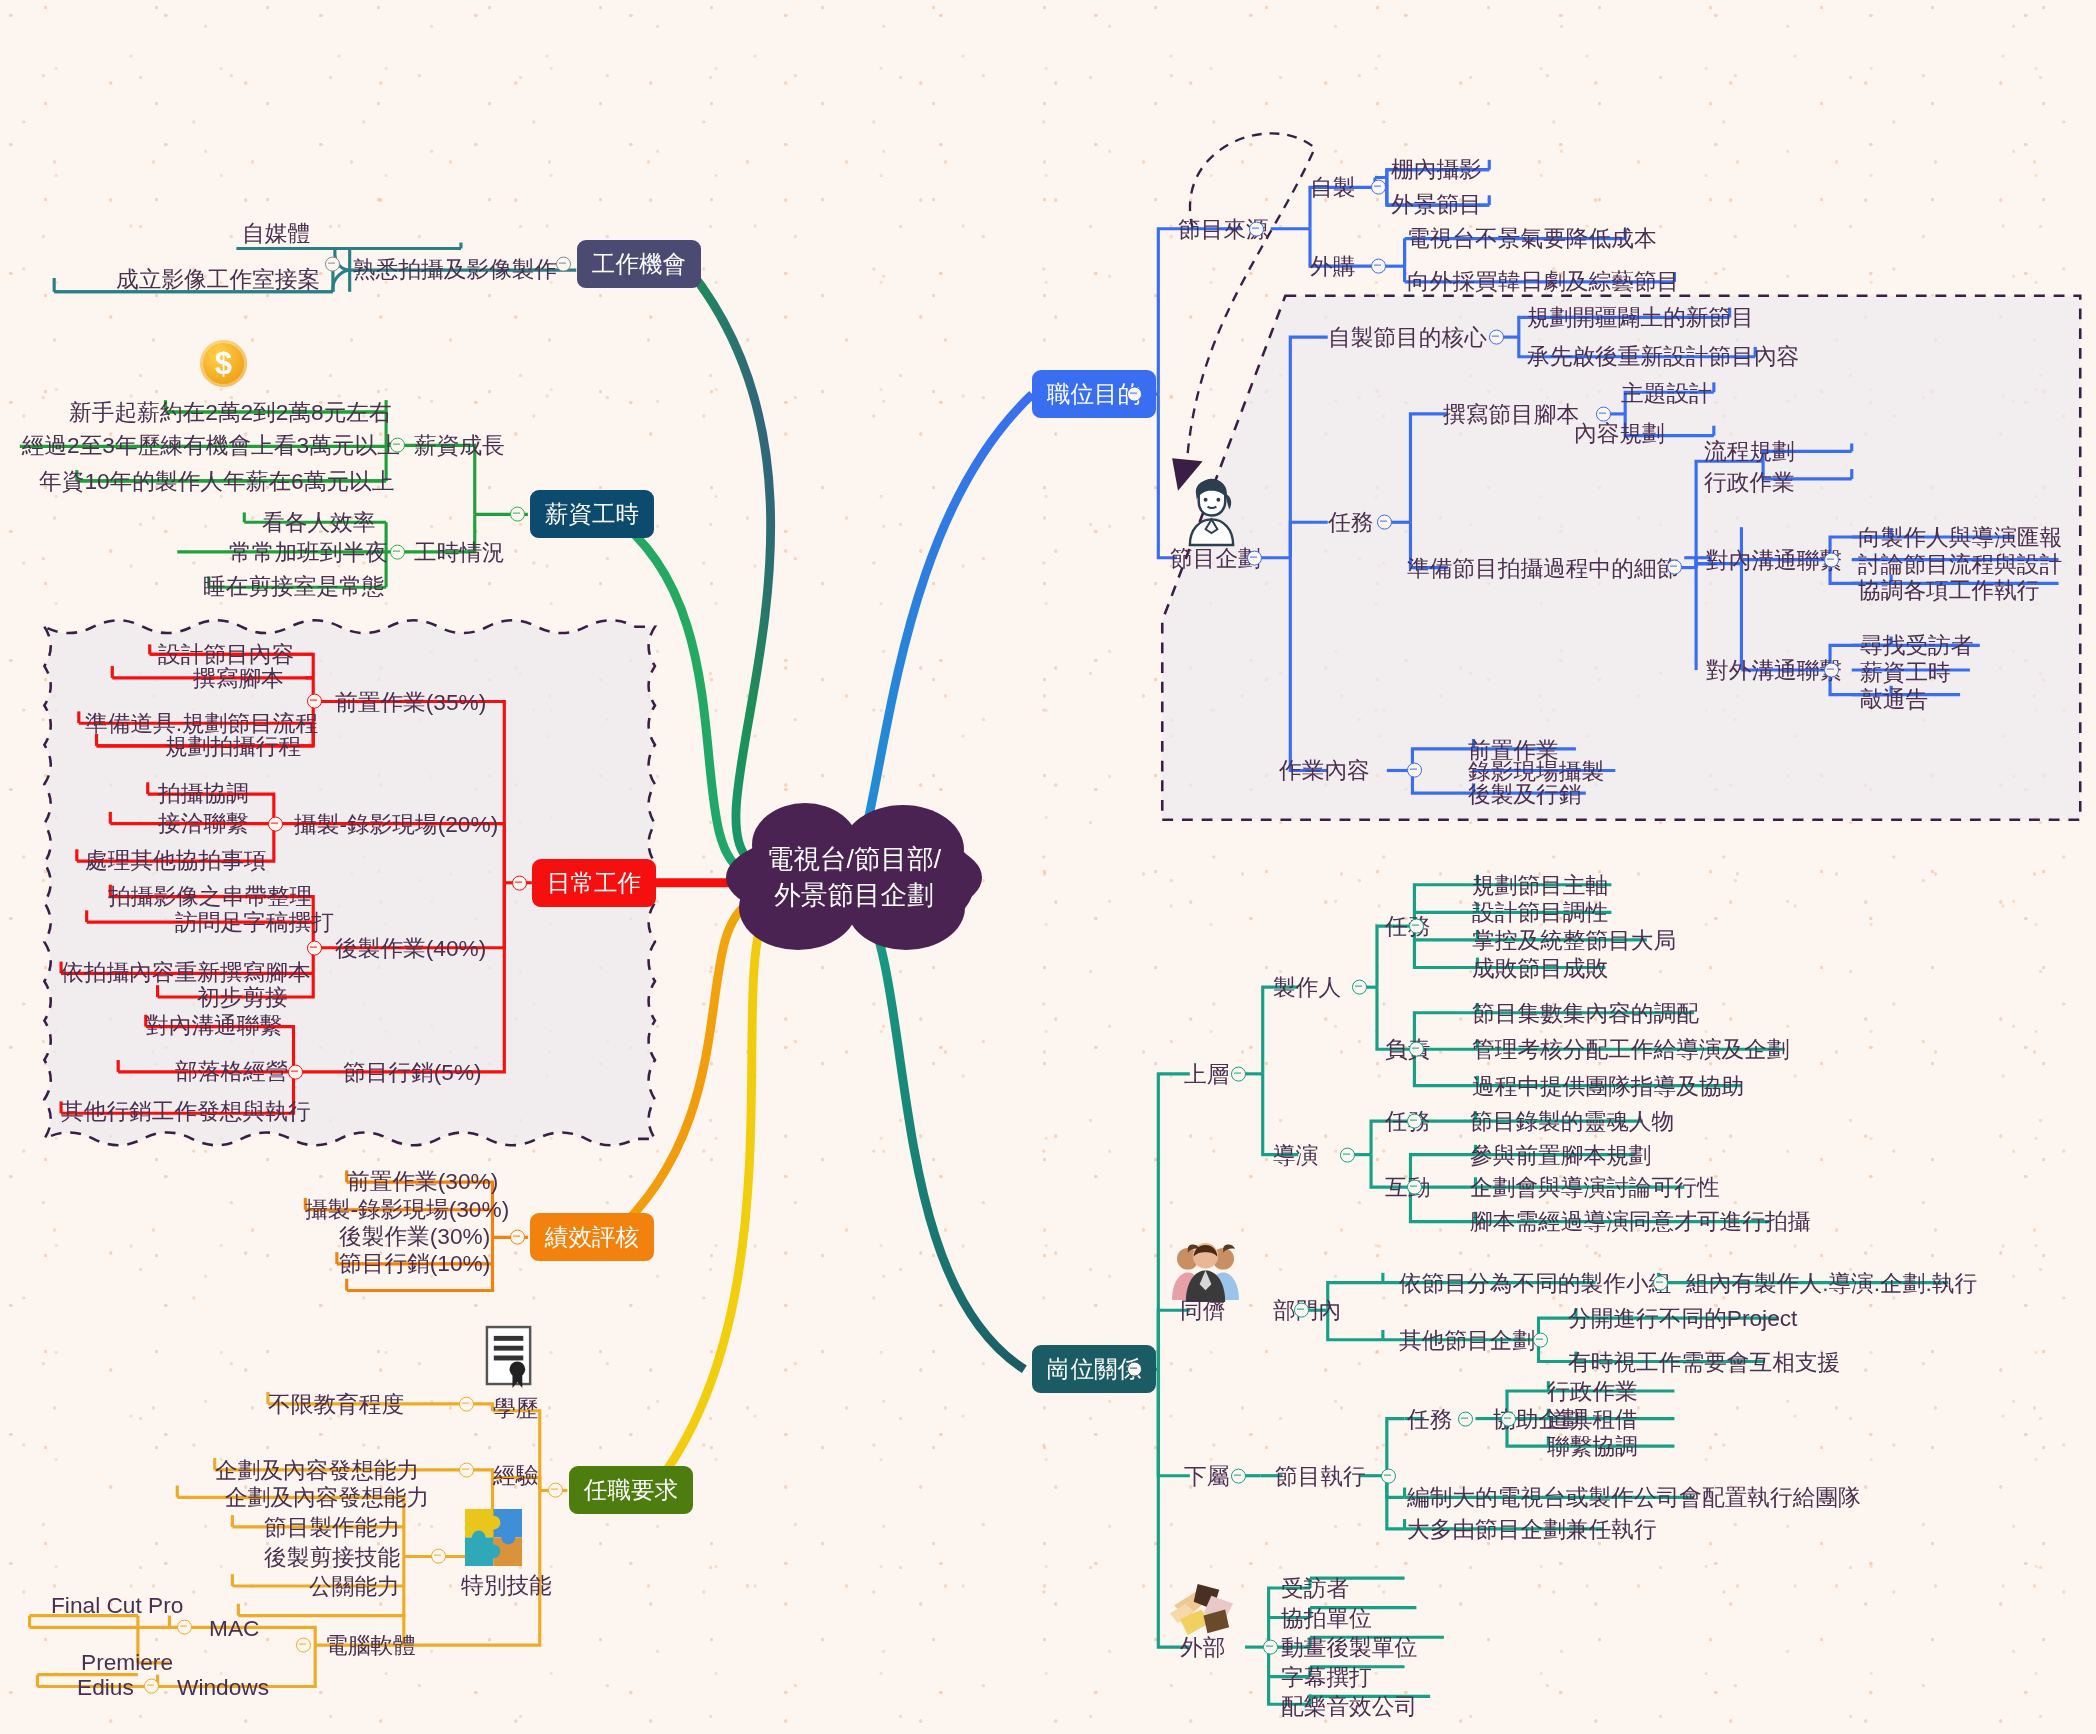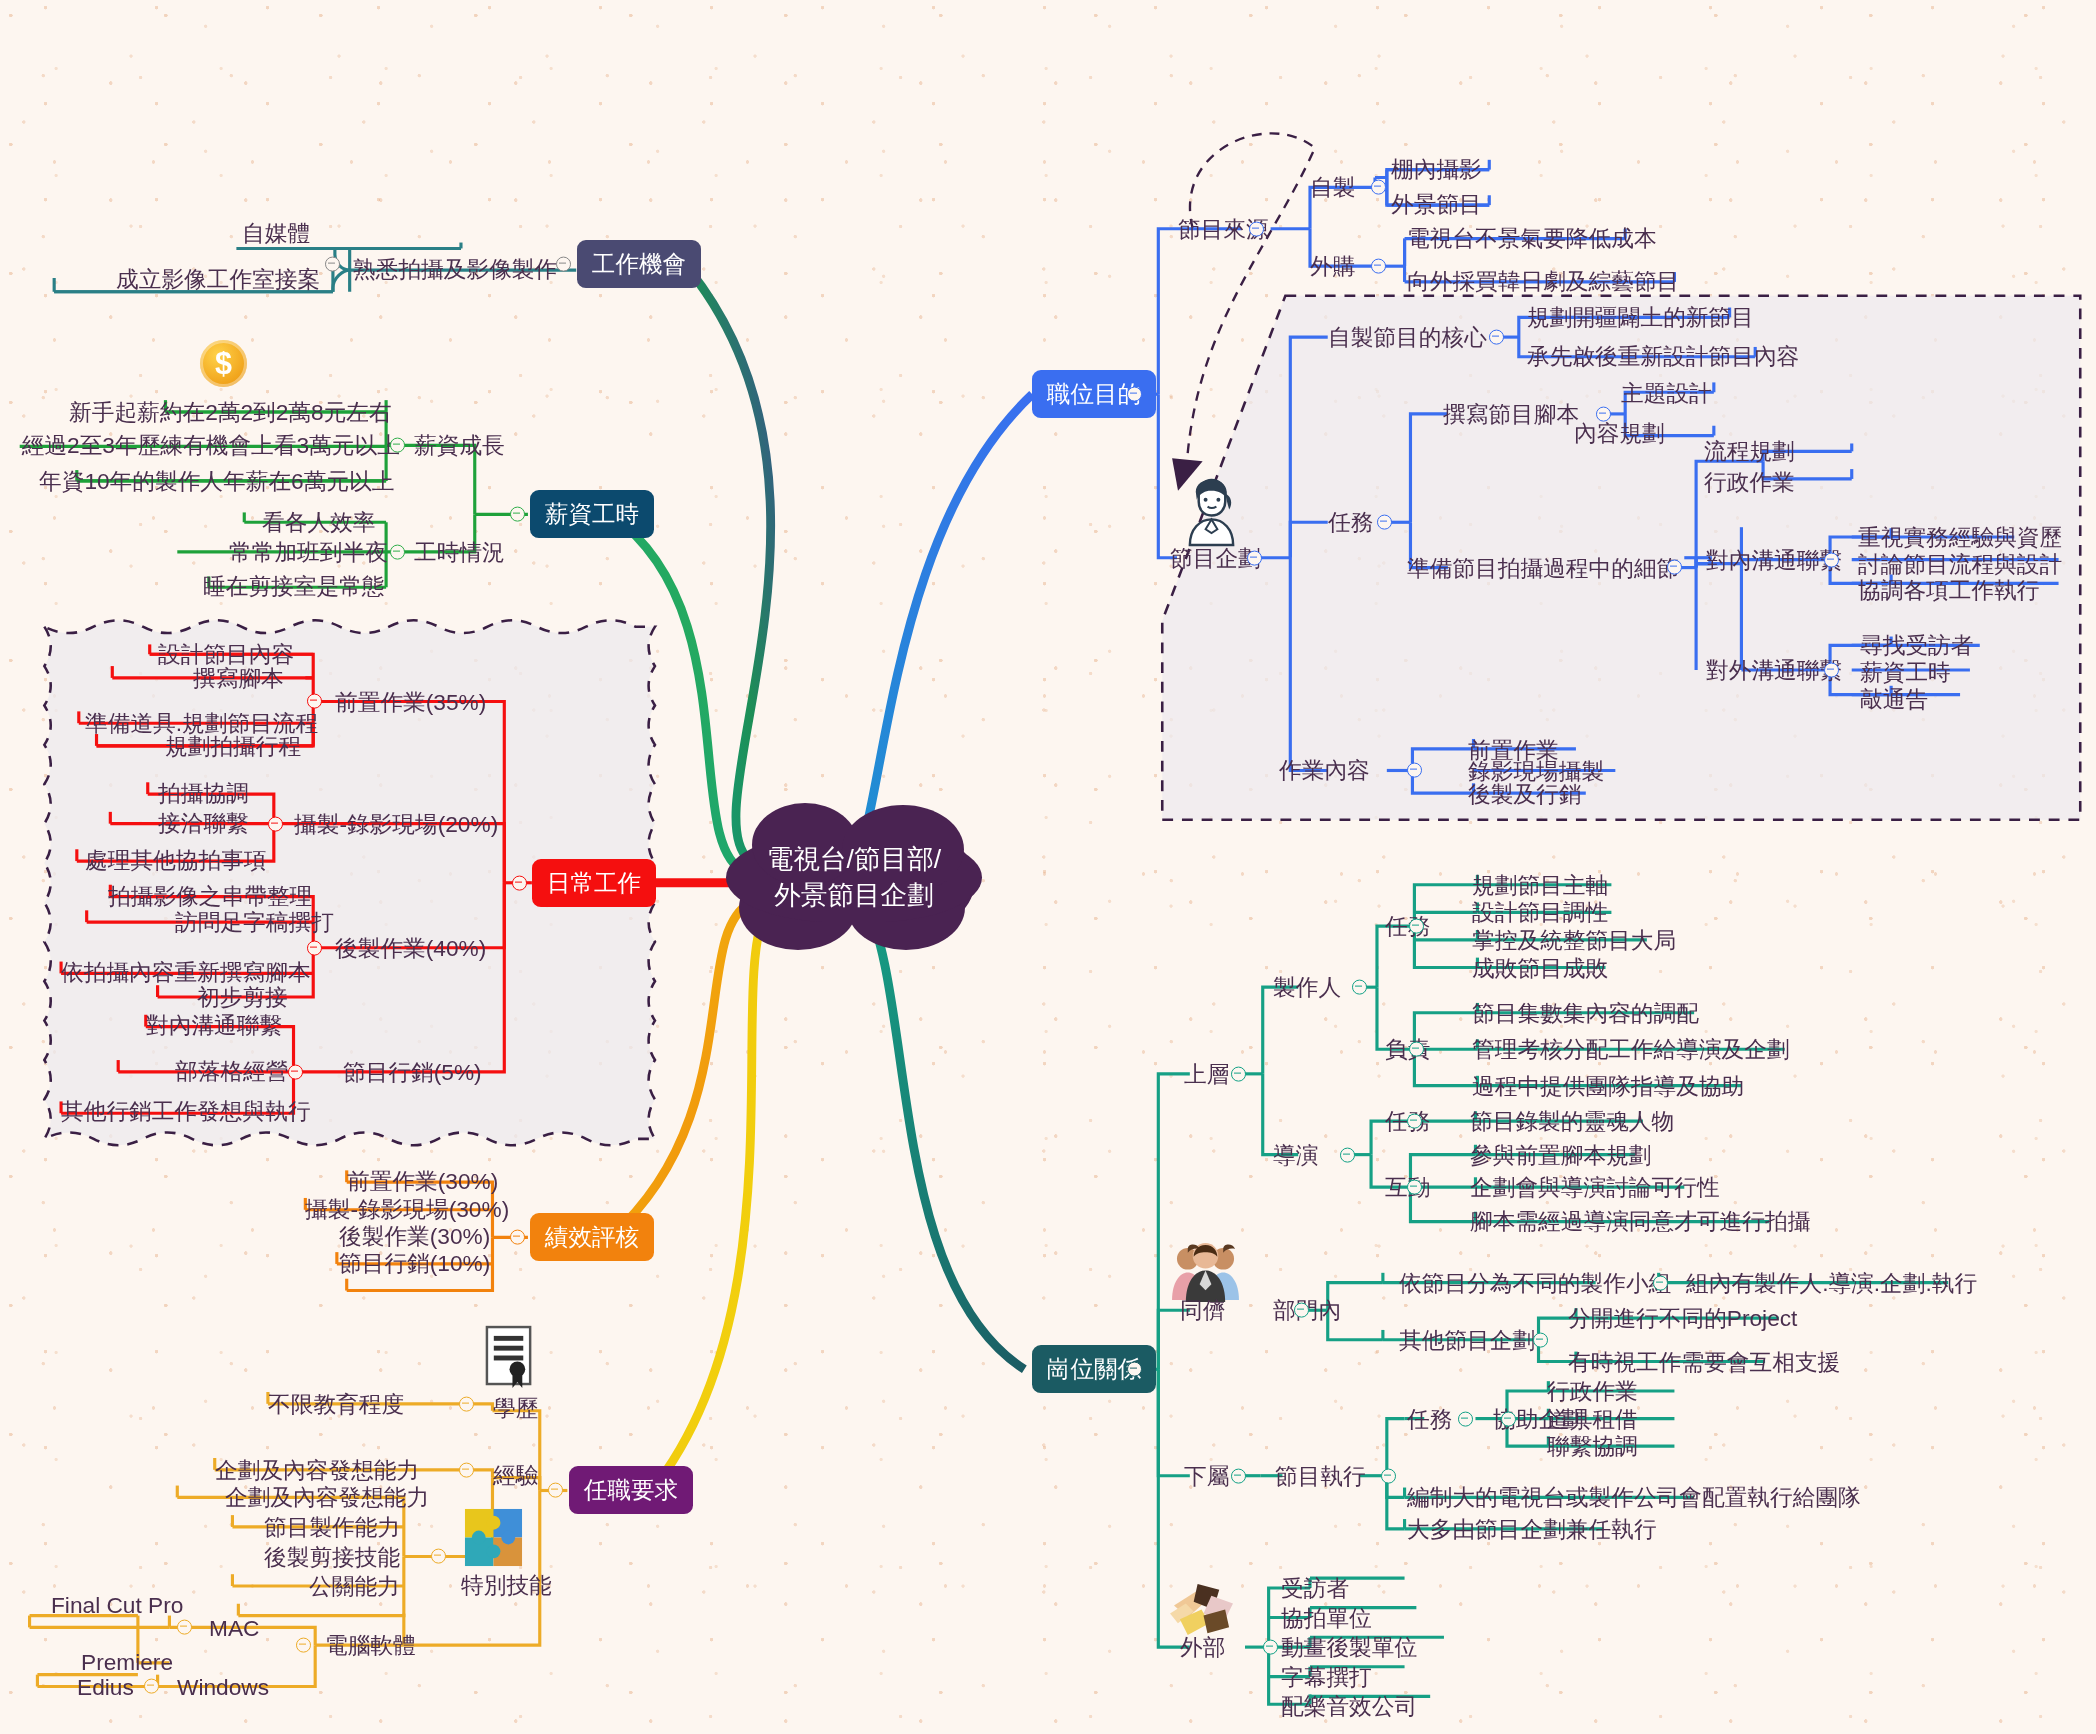--- a/index.html
+++ b/index.html
@@ -41,21 +41,21 @@
   #root::after{width:122px;height:89px;left:116px;top:-27.6px;}
   .cloudbump{position:absolute;background:#4a2352;border-radius:50%;z-index:5;}
   #root span{position:relative;z-index:2;}
   
   .mb{position:absolute;border-radius:8.9px;color:#fff;font-size:23.6px;
       padding:7.9px 14.8px;white-space:nowrap;z-index:4;}
   .mb-work{background:#4a4a72;}
   .mb-sal {background:#0c4a6e;}
   .mb-day {background:#f50f0f;}
   .mb-perf{background:#f2820d;}
-  .mb-req {background:#701a75;}
+  .mb-req {background:#4d7c0f;}
   .mb-pur {background:#3a6ef0;}
   .mb-rel {background:#1b5b63;}
   
   .cb{position:absolute;width:12.8px;height:12.8px;border-radius:50%;
       background:#fdf6f0;border:1.6px solid #888;z-index:7;}
   .cb::after{content:"";position:absolute;left:2px;top:4.9px;width:6.9px;height:1.6px;background:#888;}
   .cb.teal{border-color:#12a186;} .cb.teal::after{background:#12a186;}
   .cb.green{border-color:#2fae4a;} .cb.green::after{background:#2fae4a;}
   .cb.red{border-color:#f50f0f;} .cb.red::after{background:#f50f0f;}
   .cb.orange{border-color:#f2820d;} .cb.orange::after{background:#f2820d;}
@@ -623,21 +623,21 @@
 <div class="cb blue" style="left:1596px;top:414px;transform:translateY(-50%);"></div>
 <div class="lbl t" style="left:1621px;top:382px;">主題設計</div>
 <div class="lbl t" style="left:1574px;top:422px;">內容規劃</div>
 
 <div class="lbl t" style="left:1407px;top:557px;">準備節目拍攝過程中的細節</div>
 <div class="cb blue" style="left:1667px;top:567px;transform:translateY(-50%);"></div>
 <div class="lbl t" style="left:1704px;top:440px;">流程規劃</div>
 <div class="lbl t" style="left:1704px;top:471px;">行政作業</div>
 <div class="lbl t" style="left:1706px;top:549px;">對內溝通聯繫</div>
 <div class="cb blue" style="left:1824px;top:560px;transform:translateY(-50%);"></div>
-<div class="lbl t" style="left:1858px;top:526px;">重視實務經驗與資歷</div>
+<div class="lbl t" style="left:1858px;top:526px;">向製作人與導演匯報</div>
 <div class="lbl t" style="left:1858px;top:553px;">討論節目流程與設計</div>
 <div class="lbl t" style="left:1858px;top:579px;">協調各項工作執行</div>
 <div class="lbl t" style="left:1706px;top:659px;">對外溝通聯繫</div>
 <div class="cb blue" style="left:1824px;top:670px;transform:translateY(-50%);"></div>
 <div class="lbl t" style="left:1860px;top:634px;">尋找受訪者</div>
 <div class="lbl t" style="left:1860px;top:661px;">薪資工時</div>
 <div class="lbl t" style="left:1860px;top:688px;">敲通告</div>
 
 <div class="lbl t" style="left:1279px;top:759px;">作業內容</div>
 <div class="cb blue" style="left:1407px;top:770px;transform:translateY(-50%);"></div>

